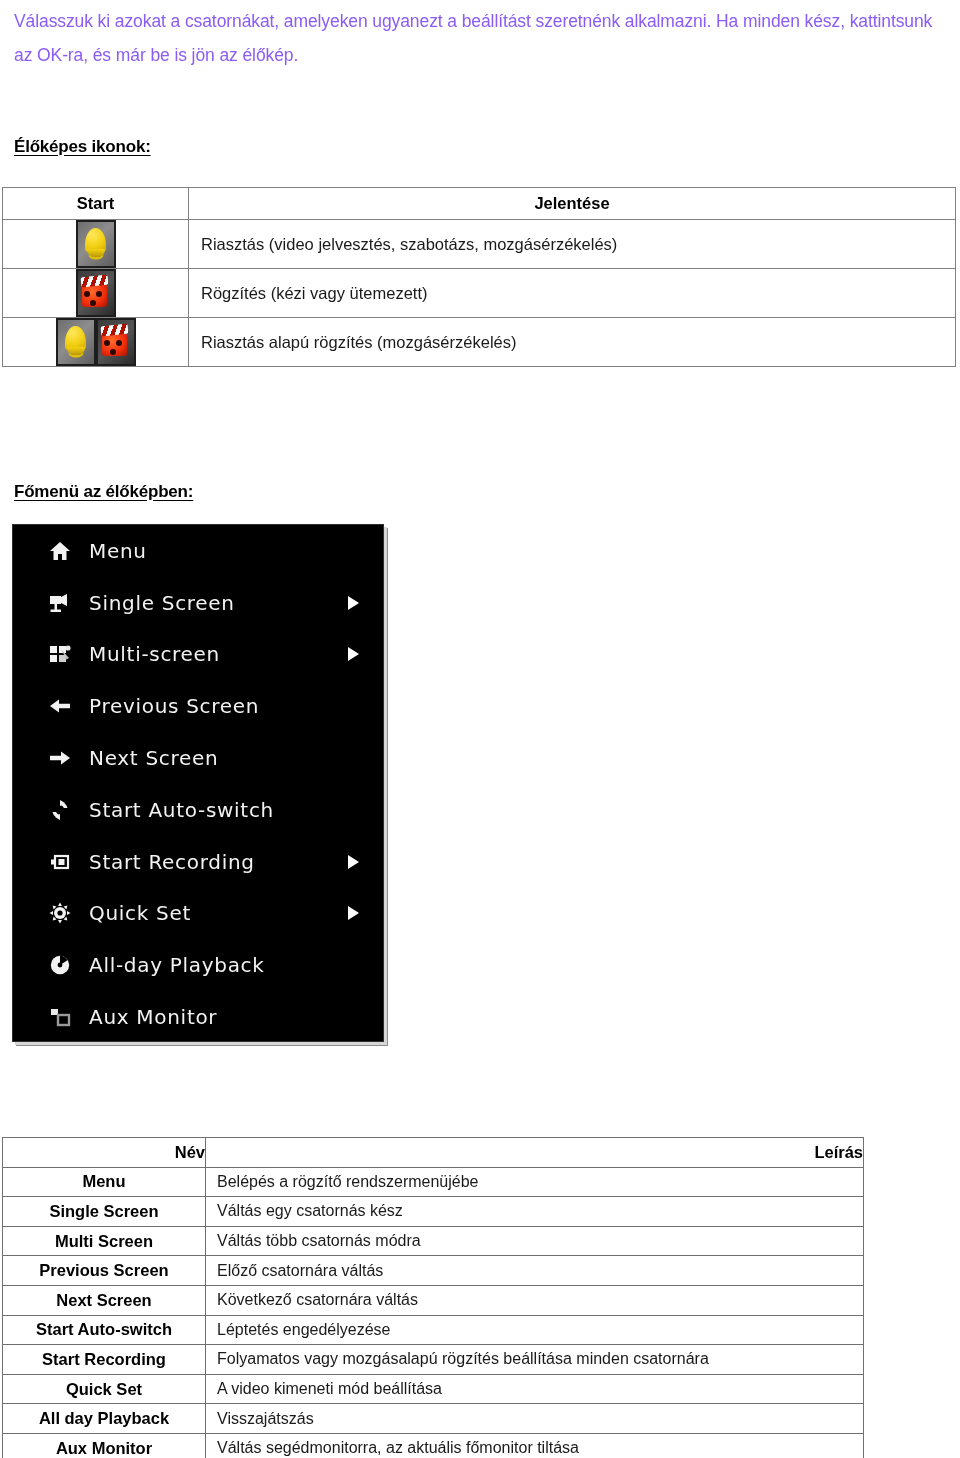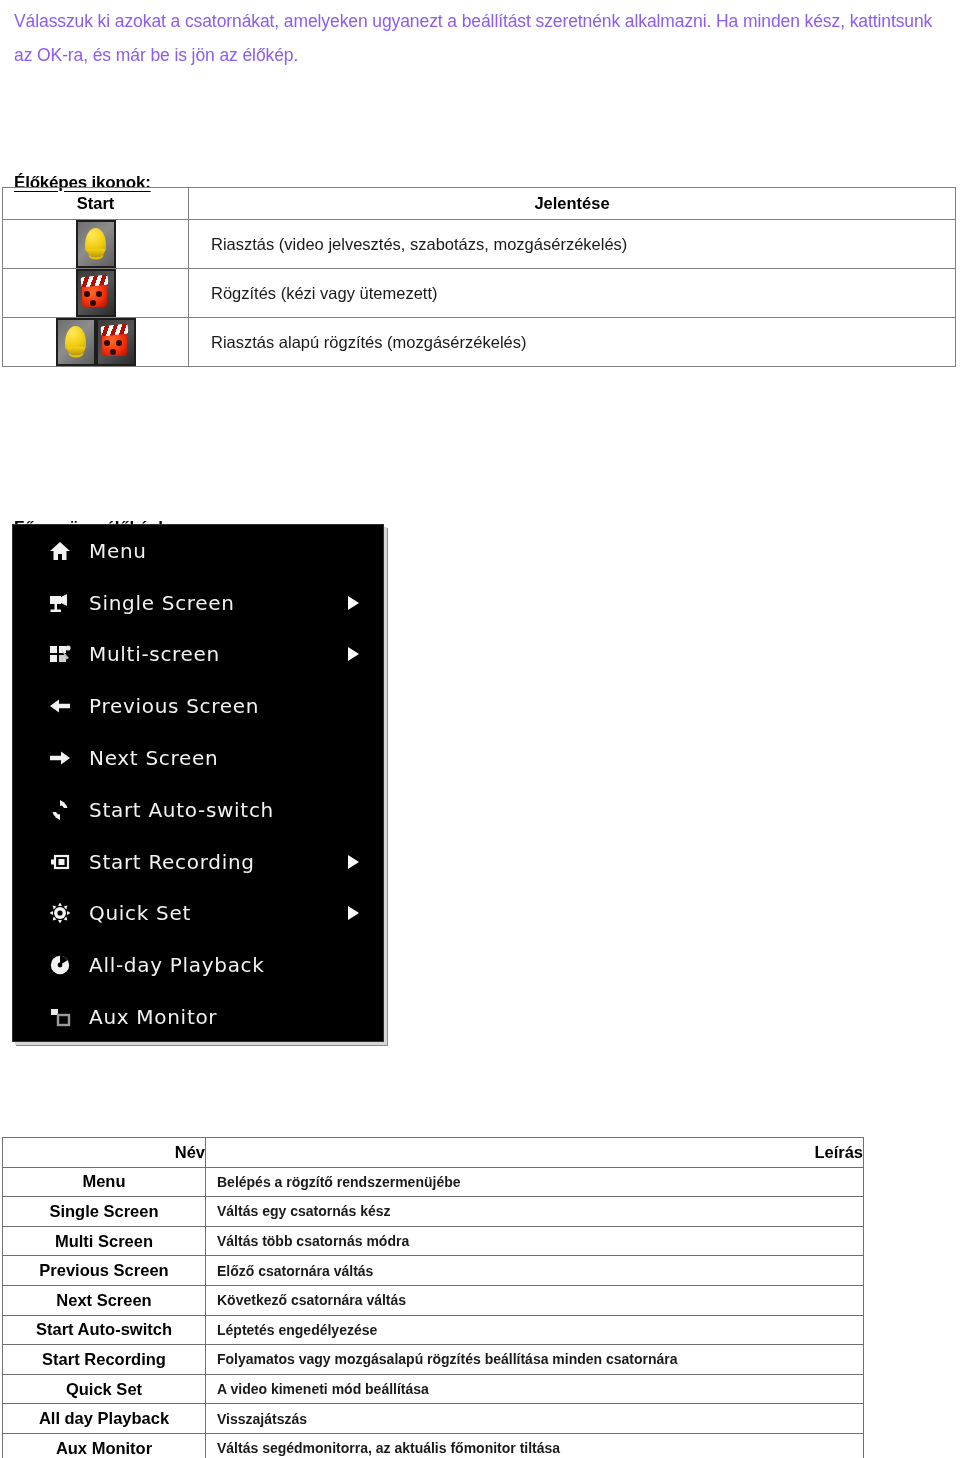--- a/index.html
+++ b/index.html
@@ -30,21 +30,20 @@
 
   
   .heading {
     position: absolute;
     left: 14px;
     font-size: 17px;
     font-weight: bold;
     text-decoration: underline;
     text-underline-offset: 3px;
     letter-spacing: -0.2px;
-    margin-top: 36px;
   }
   #heading-icons { top: 137px; }
   #heading-mainmenu { top: 482px; }
 
   
   .icons-table {
     position: absolute;
     left: 2px;
     top: 187px;
     width: 954px;
@@ -58,21 +57,21 @@
   }
   .icons-table .col-icon { width: 186px; }
   .icons-table th {
     font-size: 16.5px;
     font-weight: bold;
     height: 31px;
     text-align: center;
   }
   .icons-table td.meaning {
     font-size: 16.5px;
-    padding-left: 22px;
+    padding-left: 12px;
     color: #1a1a1a;
   }
   .icons-table td.iconcell {
     text-align: center;
     height: 48px;
   }
 
   
   .dvr-icon-wrap {
     display: inline-block;
@@ -217,24 +216,23 @@
     font-size: 16.5px;
     font-weight: bold;
     text-align: right;
   }
   .desc-table td.name {
     font-size: 16.5px;
     font-weight: bold;
     text-align: center;
   }
   .desc-table td.desc {
-    font-size: 14px;
+    font-size: 16px;
     padding-left: 11px;
     color: #1a1a1a;
-    font-weight: bold;
   }
 </style>
 </head>
 <body>
 
 <div class="intro">Válasszuk ki azokat a csatornákat, amelyeken ugyanezt a beállítást szeretnénk alkalmazni. Ha minden kész, kattintsunk az OK-ra, és már be is jön az élőkép.</div>
 
 <div class="heading" id="heading-icons">Élőképes ikonok:</div>
 
 <table class="icons-table">

